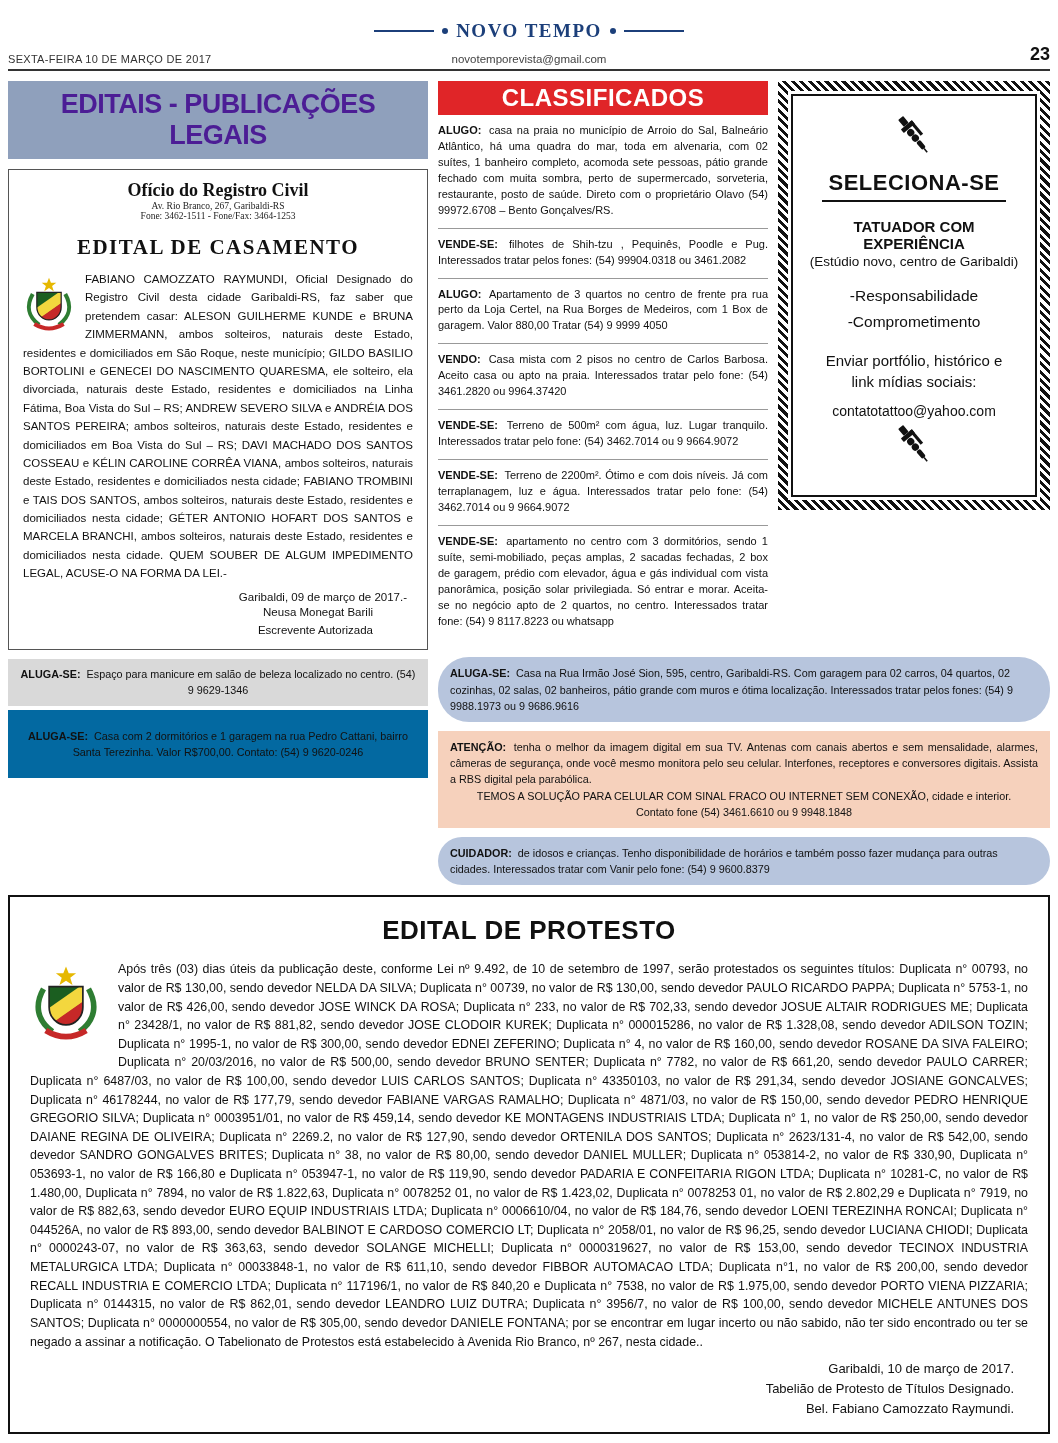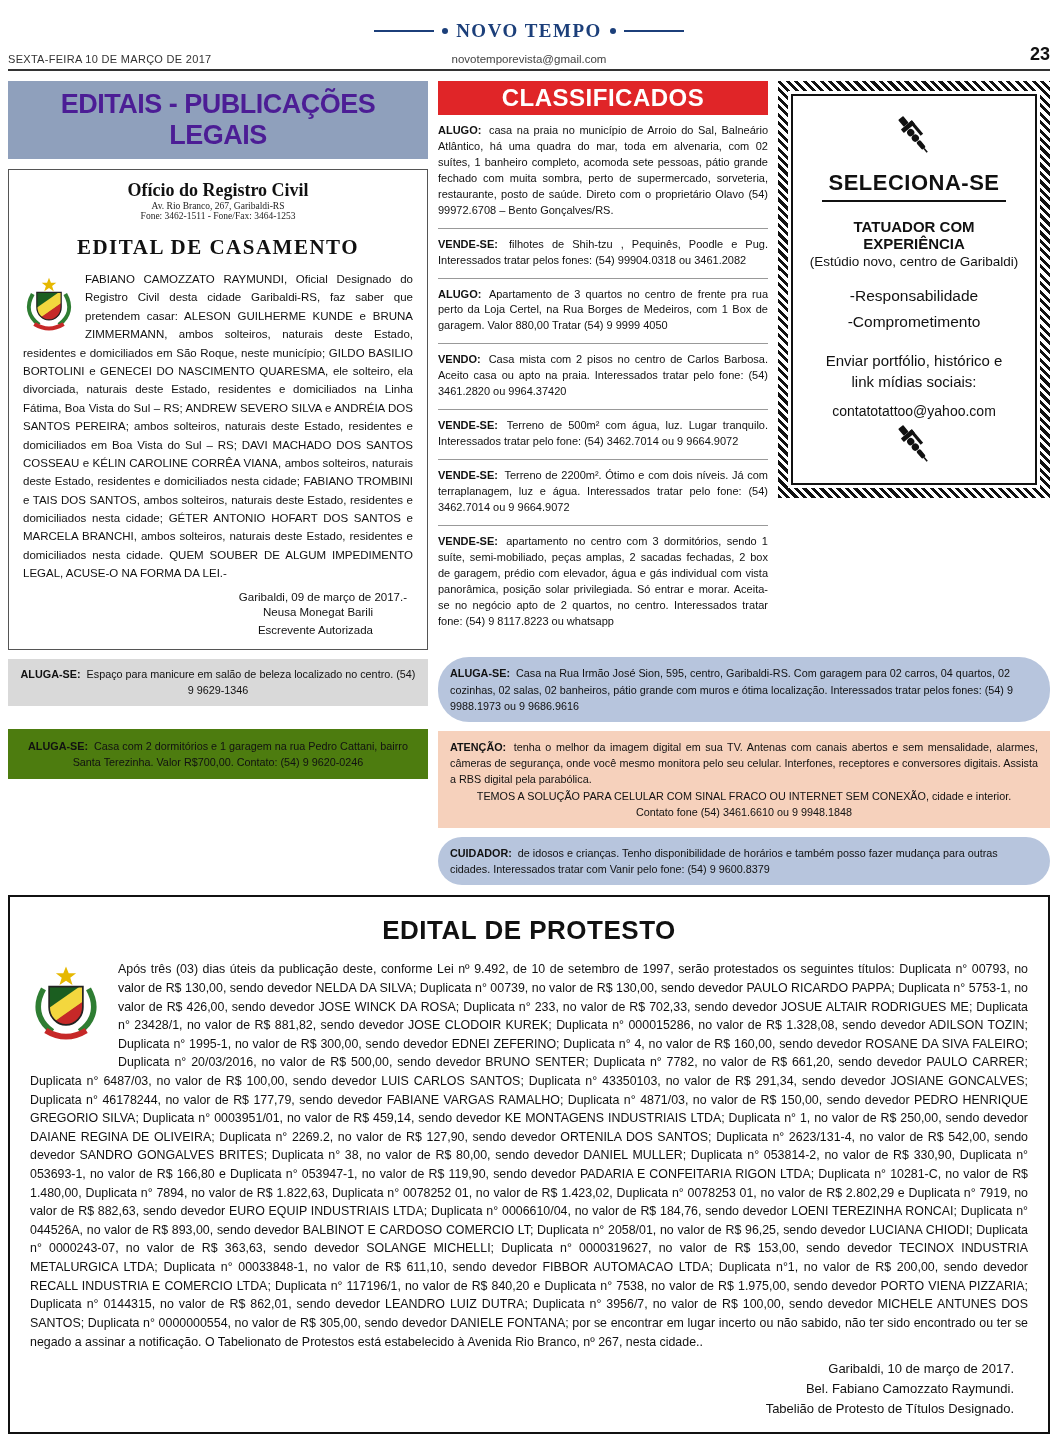--- a/index.html
+++ b/index.html
@@ -29,31 +29,31 @@
   .registro-box{border:1px solid #555;margin-top:10px;padding:10px 14px;min-height:392px;box-sizing:border-box;}
   .office-title{font-family:"Liberation Serif",serif;font-weight:bold;font-size:18px;text-align:center;margin:0;}
   .office-sub{font-family:"Liberation Serif",serif;font-size:9.5px;text-align:center;color:#222;}
   .casamento-title{font-family:"Liberation Serif",serif;font-weight:600;font-size:21px;letter-spacing:1.5px;text-align:center;margin:14px 0 10px;}
   .casamento-body{font-size:11.5px;line-height:1.6;text-align:justify;}
   .casamento-body .arms{float:left;margin:6px 10px 4px 0;}
   .indent{text-indent:72px;}
   .sign-date{text-align:right;font-size:11.5px;margin-top:8px;padding-right:6px;}
   .sign-name,.sign-role{text-align:right;font-size:11.5px;padding-right:40px;line-height:1.6;}
   .gray-box{background:#d9d9d9;margin-top:9px;padding:8px 12px;font-size:10.8px;text-align:center;line-height:1.4;}
-  .yellow-box{background:#4d7c0f;margin-top:23px;padding:9px 20px;font-size:10.8px;text-align:center;line-height:1.5;}
+  .yellow-box{background:#0369a1;margin-top:4px;padding:18px 20px;font-size:10.8px;text-align:center;line-height:1.5;}
   .lead{font-weight:bold;margin-right:3px;}
   
   .classificados-header{background:#e02528;color:#fff;font-weight:bold;font-size:24px;text-align:center;padding:3px 8px;letter-spacing:.5px;}
   .ad{padding:8px 0 9px;border-bottom:1px solid #999;font-size:11px;line-height:1.45;text-align:justify;}
   .ad:last-child{border-bottom:none;}
   
   .tattoo-frame{border:10px solid transparent;
     border-image:repeating-linear-gradient(45deg,#111 0 3px,transparent 3px 6px) 10;
     padding:3px;min-height:402px;box-sizing:border-box;}
-  .tattoo-inner{border:2px solid #111;height:100%;box-sizing:border-box;padding:10px 8px 12px;text-align:center;
+  .tattoo-inner{border:2px solid #111;height:100%;box-sizing:border-box;padding:10px 8px 24px;text-align:center;
     display:flex;flex-direction:column;align-items:center;}
   .tattoo-title{font-size:22px;font-weight:bold;letter-spacing:.5px;border-bottom:2px solid #111;padding:2px 6px 4px;margin-top:6px;}
   .tattoo-line1{font-weight:bold;font-size:15px;margin-top:16px;}
   .tattoo-line2{font-size:13.5px;margin-top:2px;}
   .tattoo-bullets{font-size:15.5px;margin-top:14px;line-height:1.7;}
   .tattoo-line3{font-size:15px;margin-top:14px;line-height:1.45;padding:0 14px;}
   .tattoo-email{font-size:14px;margin-top:10px;}
   .tattoo-icon{margin-top:4px;}
   .tattoo-icon.bottom{margin-top:auto;}
   
@@ -266,22 +266,22 @@
             <rect x="-14" y="46" width="96" height="42" transform="rotate(-35 32 56)" fill="#c62828"></rect>
           </g>
           <path d="M17 20 h30 v18 a15 16 0 0 1 -15 16 a15 16 0 0 1 -15 -16 z" fill="none" stroke="#222" stroke-width="1.5"></path>
           <path d="M14 59 Q32 70 50 59" stroke="#c62828" stroke-width="5" fill="none"></path>
         </svg>
       </span>
       <span class="indent2">Após três (03) dias úteis da publicação deste, conforme Lei nº 9.492, de 10 de setembro de 1997, serão protestados os seguintes títulos: Duplicata n° 00793, no valor de R$ 130,00, sendo devedor NELDA DA SILVA; Duplicata n° 00739, no valor de R$ 130,00, sendo devedor PAULO RICARDO PAPPA; Duplicata n° 5753-1, no valor de R$ 426,00, sendo devedor JOSE WINCK DA ROSA; Duplicata n° 233, no valor de R$ 702,33, sendo devedor JOSUE ALTAIR RODRIGUES ME; Duplicata n° 23428/1, no valor de R$ 881,82, sendo devedor JOSE CLODOIR KUREK; Duplicata n° 000015286, no valor de R$ 1.328,08, sendo devedor ADILSON TOZIN; Duplicata n° 1995-1, no valor de R$ 300,00, sendo devedor EDNEI ZEFERINO; Duplicata n° 4, no valor de R$ 160,00, sendo devedor ROSANE DA SIVA FALEIRO; Duplicata n° 20/03/2016, no valor de R$ 500,00, sendo devedor BRUNO SENTER; Duplicata n° 7782, no valor de R$ 661,20, sendo devedor PAULO CARRER; Duplicata n° 6487/03, no valor de R$ 100,00, sendo devedor LUIS CARLOS SANTOS; Duplicata n° 43350103, no valor de R$ 291,34, sendo devedor JOSIANE GONCALVES; Duplicata n° 46178244, no valor de R$ 177,79, sendo devedor FABIANE VARGAS RAMALHO; Duplicata n° 4871/03, no valor de R$ 150,00, sendo devedor PEDRO HENRIQUE GREGORIO SILVA; Duplicata n° 0003951/01, no valor de R$ 459,14, sendo devedor KE MONTAGENS INDUSTRIAIS LTDA; Duplicata n° 1, no valor de R$ 250,00, sendo devedor DAIANE REGINA DE OLIVEIRA; Duplicata n° 2269.2, no valor de R$ 127,90, sendo devedor ORTENILA DOS SANTOS; Duplicata n° 2623/131-4, no valor de R$ 542,00, sendo devedor SANDRO GONGALVES BRITES; Duplicata n° 38, no valor de R$ 80,00, sendo devedor DANIEL MULLER; Duplicata n° 053814-2, no valor de R$ 330,90, Duplicata n° 053693-1, no valor de R$ 166,80 e Duplicata n° 053947-1, no valor de R$ 119,90, sendo devedor PADARIA E CONFEITARIA RIGON LTDA; Duplicata n° 10281-C, no valor de R$ 1.480,00, Duplicata n° 7894, no valor de R$ 1.822,63, Duplicata n° 0078252 01, no valor de R$ 1.423,02, Duplicata n° 0078253 01, no valor de R$ 2.802,29 e Duplicata n° 7919, no valor de R$ 882,63, sendo devedor EURO EQUIP INDUSTRIAIS LTDA; Duplicata n° 0006610/04, no valor de R$ 184,76, sendo devedor LOENI TEREZINHA RONCAI; Duplicata n° 044526A, no valor de R$ 893,00, sendo devedor BALBINOT E CARDOSO COMERCIO LT; Duplicata n° 2058/01, no valor de R$ 96,25, sendo devedor LUCIANA CHIODI; Duplicata n° 0000243-07, no valor de R$ 363,63, sendo devedor SOLANGE MICHELLI; Duplicata n° 0000319627, no valor de R$ 153,00, sendo devedor TECINOX INDUSTRIA METALURGICA LTDA; Duplicata n° 00033848-1, no valor de R$ 611,10, sendo devedor FIBBOR AUTOMACAO LTDA; Duplicata n°1, no valor de R$ 200,00, sendo devedor RECALL INDUSTRIA E COMERCIO LTDA; Duplicata n° 117196/1, no valor de R$ 840,20 e Duplicata n° 7538, no valor de R$ 1.975,00, sendo devedor PORTO VIENA PIZZARIA; Duplicata n° 0144315, no valor de R$ 862,01, sendo devedor LEANDRO LUIZ DUTRA; Duplicata n° 3956/7, no valor de R$ 100,00, sendo devedor MICHELE ANTUNES DOS SANTOS; Duplicata n° 0000000554, no valor de R$ 305,00, sendo devedor DANIELE FONTANA;  por se encontrar em lugar incerto ou não sabido, não ter sido encontrado ou ter se negado a assinar a notificação. O Tabelionato de Protestos está estabelecido à Avenida Rio Branco, nº 267, nesta cidade..</span>
     </div>
     <div class="protesto-sign">
       <div>Garibaldi, 10 de março de 2017.</div>
+      <div>Tabelião de Protesto de Títulos Designado.</div>
       <div>Bel. Fabiano Camozzato Raymundi.</div>
-      <div>Tabelião de Protesto de Títulos Designado.</div>
     </div>
   </section>
 
   <footer class="grid-bottom">
 
     <div class="ad-iluminare">
 
       <div class="ilu-promo">No mês da mulher o Espaço Iluminare estará com promoção de Escova Progressiva</div>
 
     </div>

